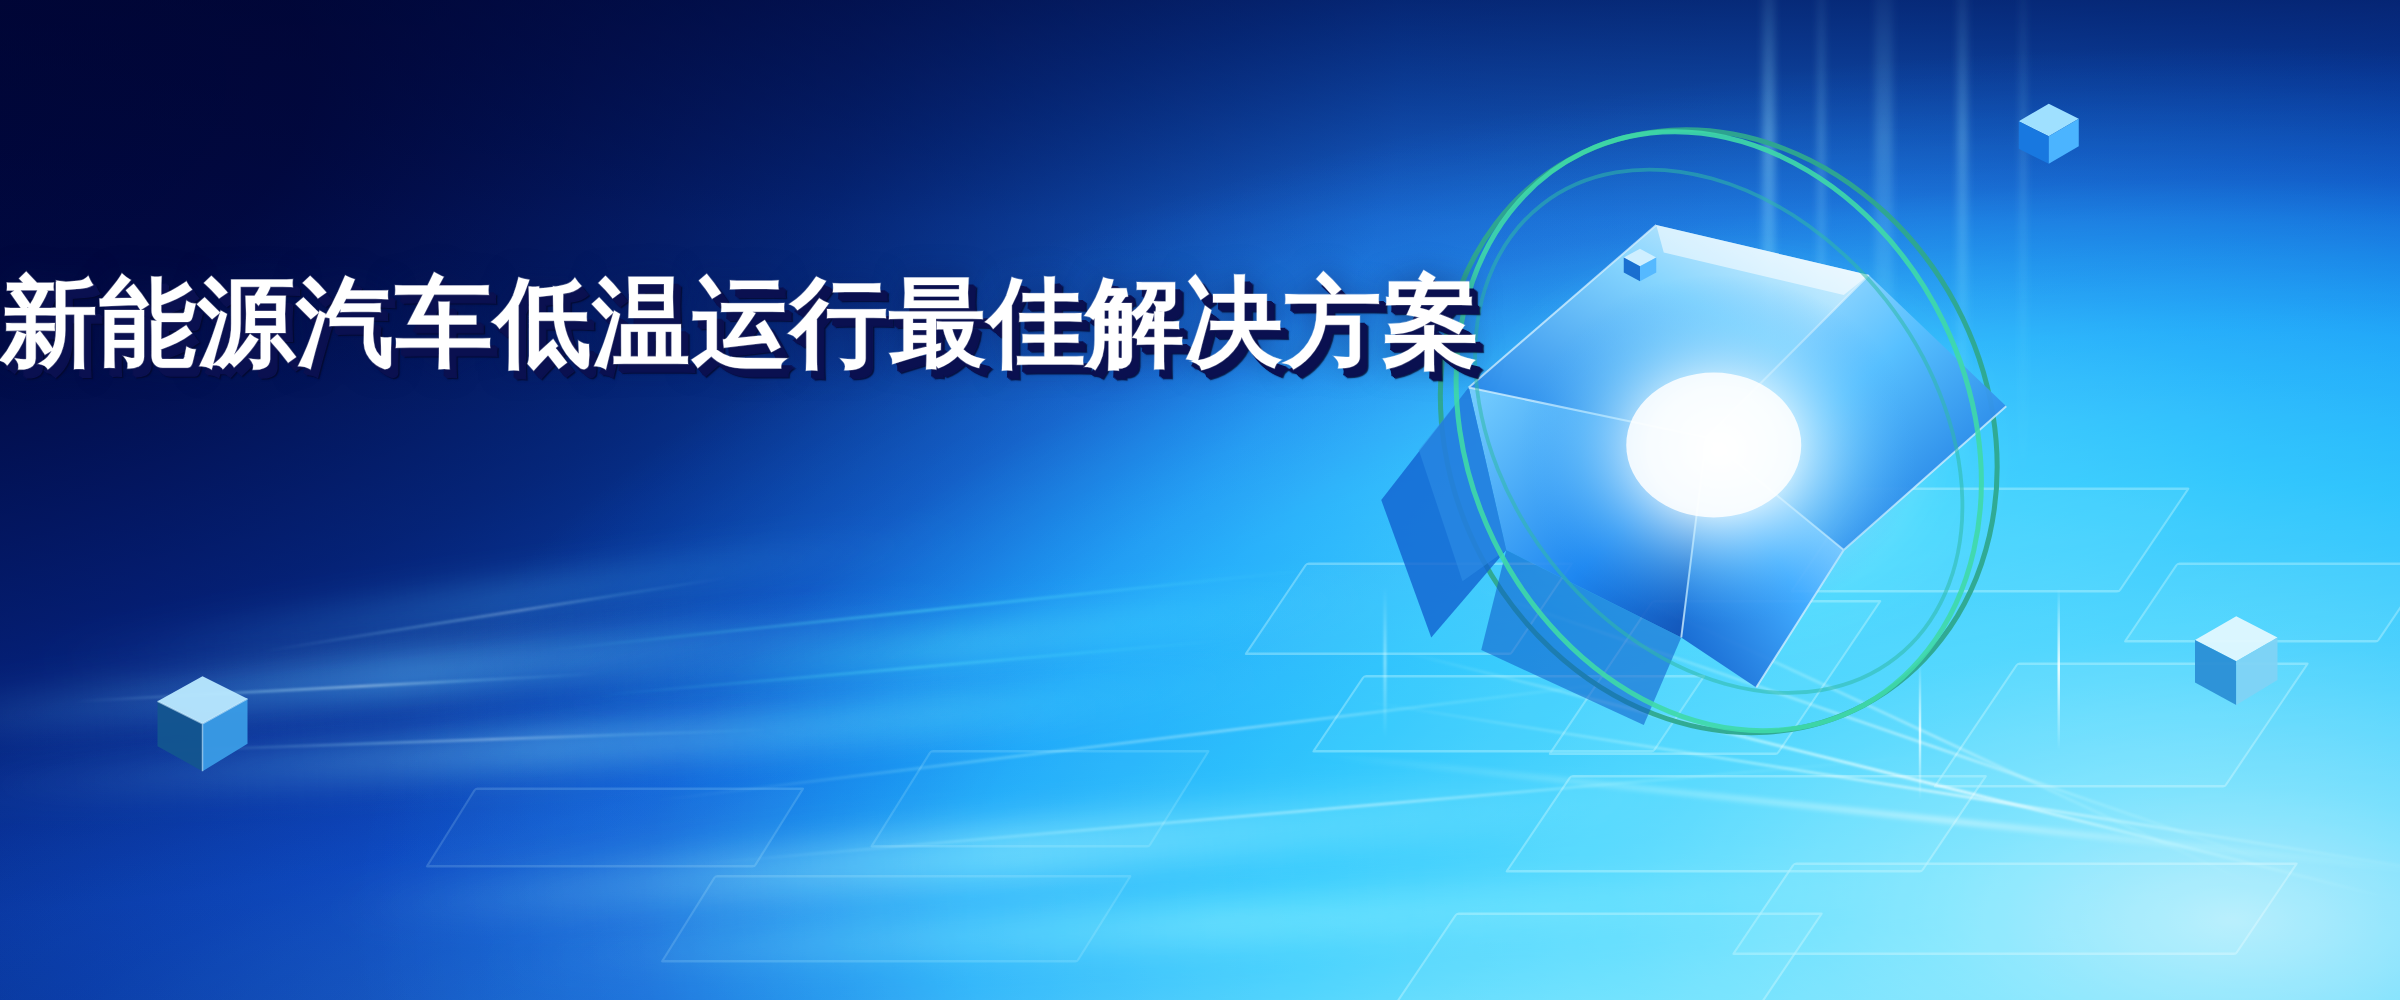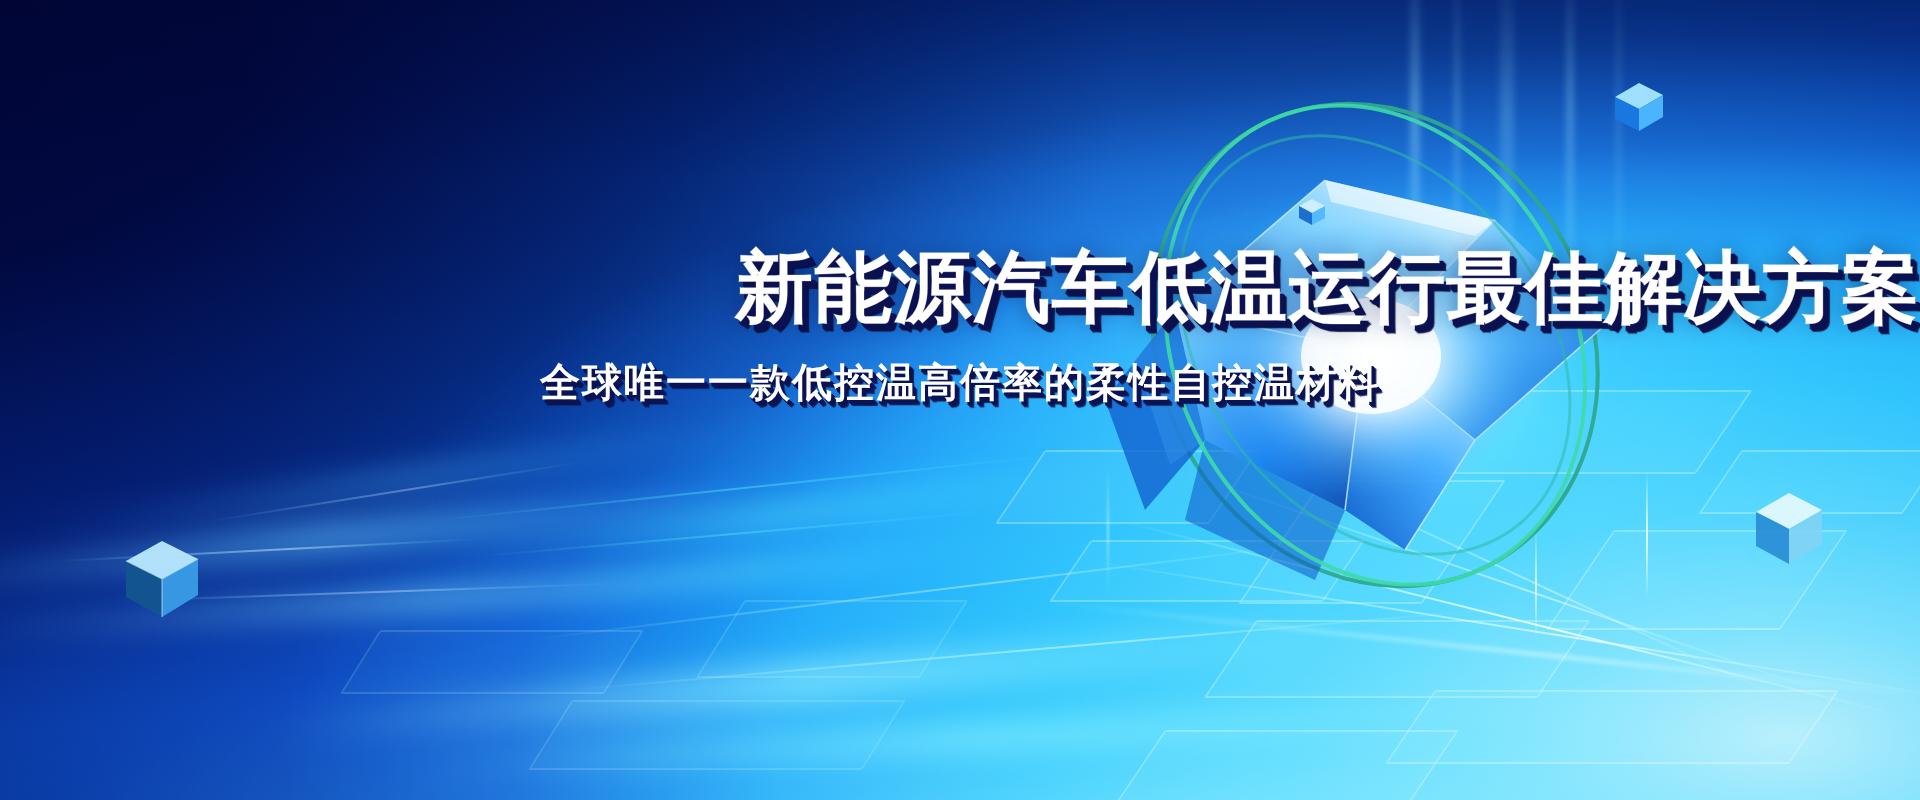--- a/index.html
+++ b/index.html
@@ -84,22 +84,22 @@
     background:rgba(120,205,255,.12);border-radius:2px;}
 
   
   .crystal{position:absolute;left:1075px;top:110px;width:600px;height:470px;}
 
   .cubelet{position:absolute;}
 
   
   .text-wrap{position:absolute;left:0;top:0;width:1920px;height:800px;}
   .title{
-    position:absolute;left:0;right:0;top:248px;
-    text-align:right;
+    position:absolute;left:0;right:0;top:219px;
+    text-align:left;
     font-size:78px;line-height:1;
     font-weight:700;
     color:#ffffff;
     letter-spacing:1px;
     white-space:nowrap;
     text-shadow:
        5px 6px 0 #0a1050,
        6px 7px 0 #0a1050,
        4px 5px 0 #0a1050,
        7px 8px 1px rgba(4,8,44,.85),
@@ -296,16 +296,15 @@
   </svg>
 
   <svg class="cubelet" style="left:1296px;top:196px;" width="32" height="32" viewBox="0 0 32 32">
     <polygon points="16,3 29,10 16,17 3,10" fill="#cfefff"></polygon>
     <polygon points="3,10 16,17 16,29 3,22" fill="#1a6fd0"></polygon>
     <polygon points="16,17 29,10 29,22 16,29" fill="#55b9ff"></polygon>
   </svg>
 
   <div class="text-wrap">
     <div class="title">新能源汽车低温运行最佳解决方案</div>
-    <div class="subtitle">全球唯一一款低控温高倍率的柔性自控温材料</div>
   </div>
 
 </div>
 
 </body></html>

